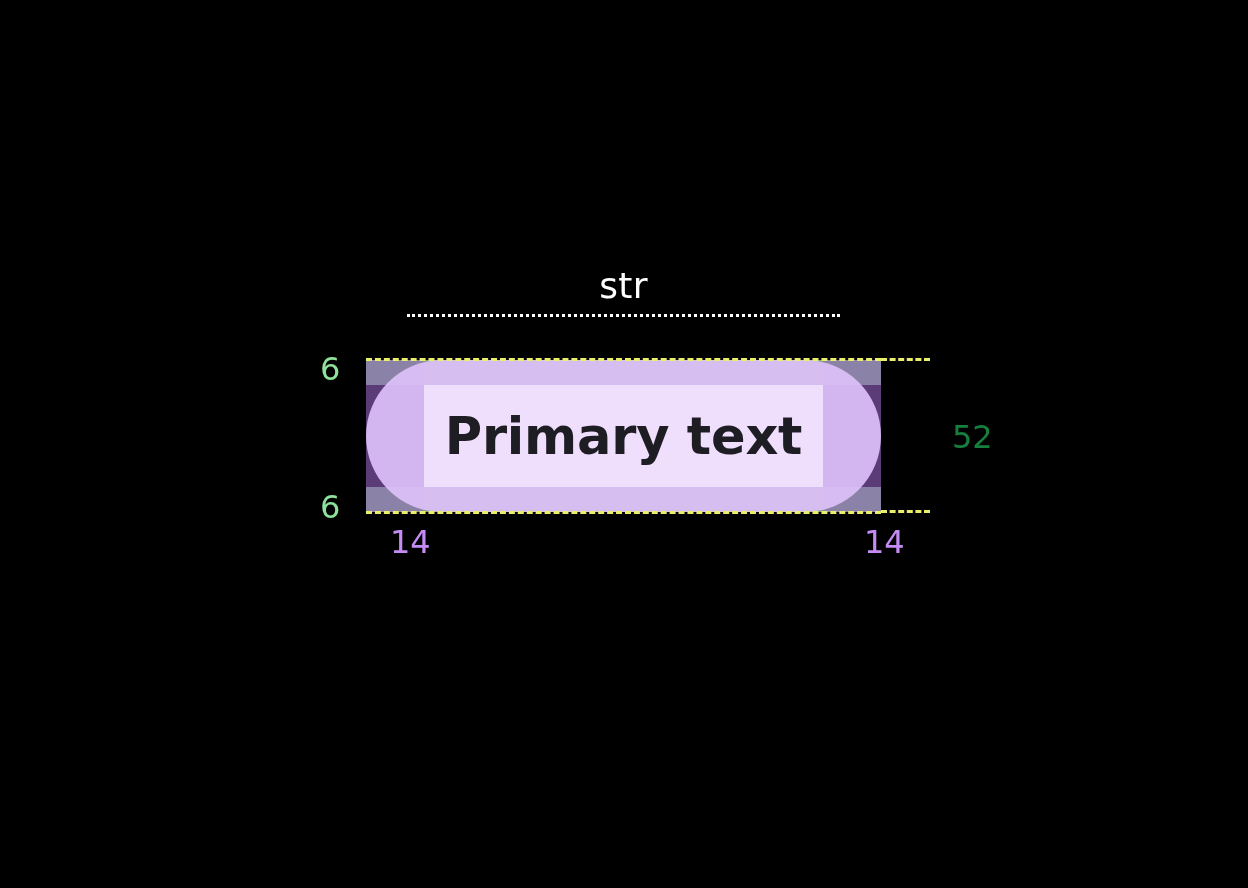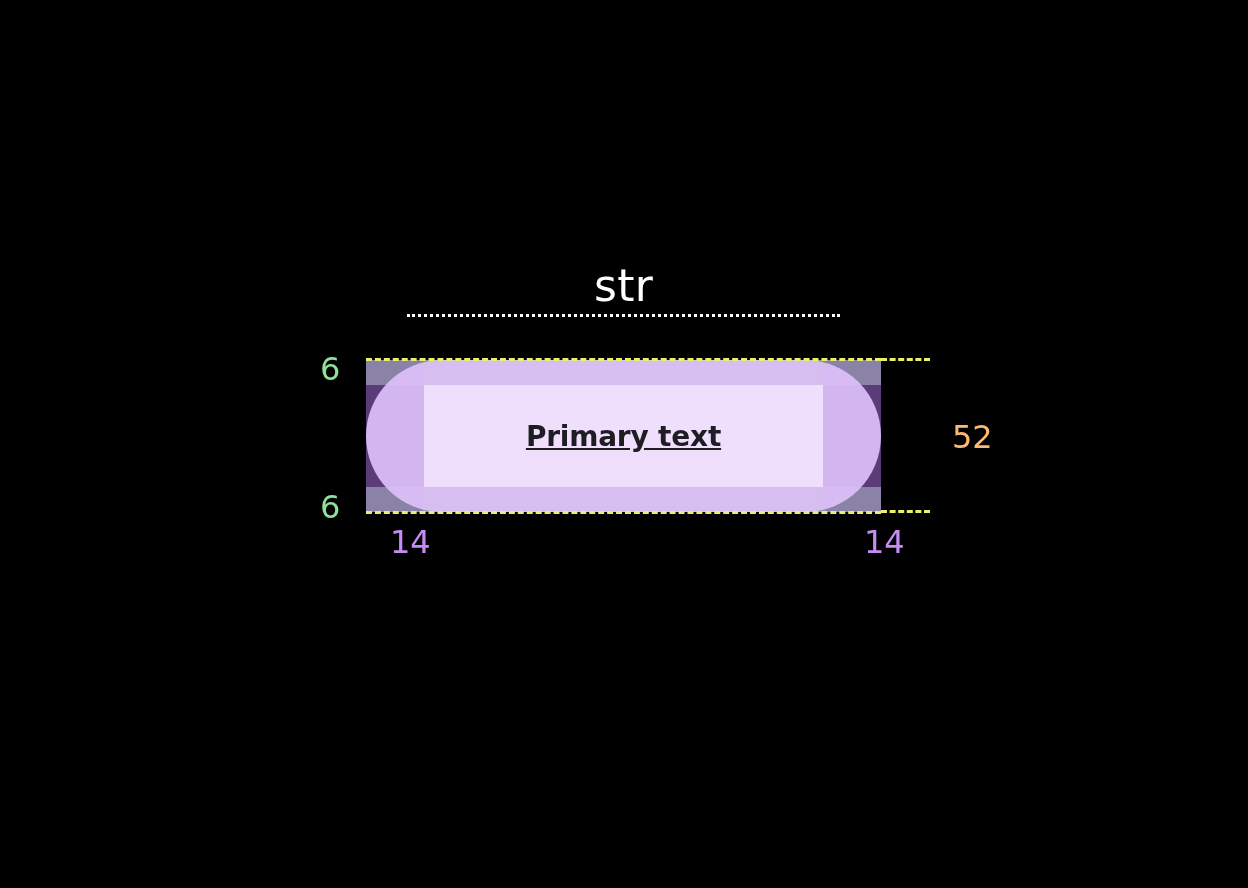--- a/index.html
+++ b/index.html
@@ -24,21 +24,21 @@
   }
 
   
   .measure-label-top {
     position: absolute;
     left: 366px;
     top: 266px;
     width: 515px;
     text-align: center;
     color: #ffffff;
-    font-size: 44px;
+    font-size: 36px;
     line-height: 40px;
     letter-spacing: 0.2px;
     white-space: nowrap;
   }
   .measure-line-top {
     position: absolute;
     left: 407px;
     top: 314px;
     width: 433px;
     height: 0;
@@ -107,25 +107,24 @@
     top: 25px;
     width: 399px;
     height: 102px;
     background: rgba(241, 226, 253, 0.95);
   }
 
   .pill-label {
     position: relative;
     z-index: 3;
     color: #1f1d24;
-    font-size: 28px;
+    font-size: 51px;
     font-weight: bold;
     letter-spacing: -0.2px;
     white-space: nowrap;
-    text-decoration: underline;
   }
 
   
   .dash-outline-top,
   .dash-outline-bottom {
     position: absolute;
     left: 0;
     width: 515px;
     height: 0;
     border-top: 3px dashed #e9ef6a;
@@ -149,21 +148,21 @@
 
   
   .ann {
     position: absolute;
     font-size: 32px;
     line-height: 34px;
     white-space: nowrap;
   }
   .ann-pad-v { color: #8fe09a; }
   .ann-pad-h { color: #c58cf5; margin-left: 24px; }
-  .ann-size  { color: #fdba74; }
+  .ann-size  { color: #15803d; }
 
   .ann-pad-top    { left: 320px; top: 352px; }
   .ann-pad-bottom { left: 320px; top: 490px; }
   .ann-pad-left   { left: 366px; top: 525px; }
   .ann-pad-right  { left: 840px; top: 525px; }
   .ann-height     { left: 952px; top: 420px; }
 </style>
 </head>
 <body>
 

